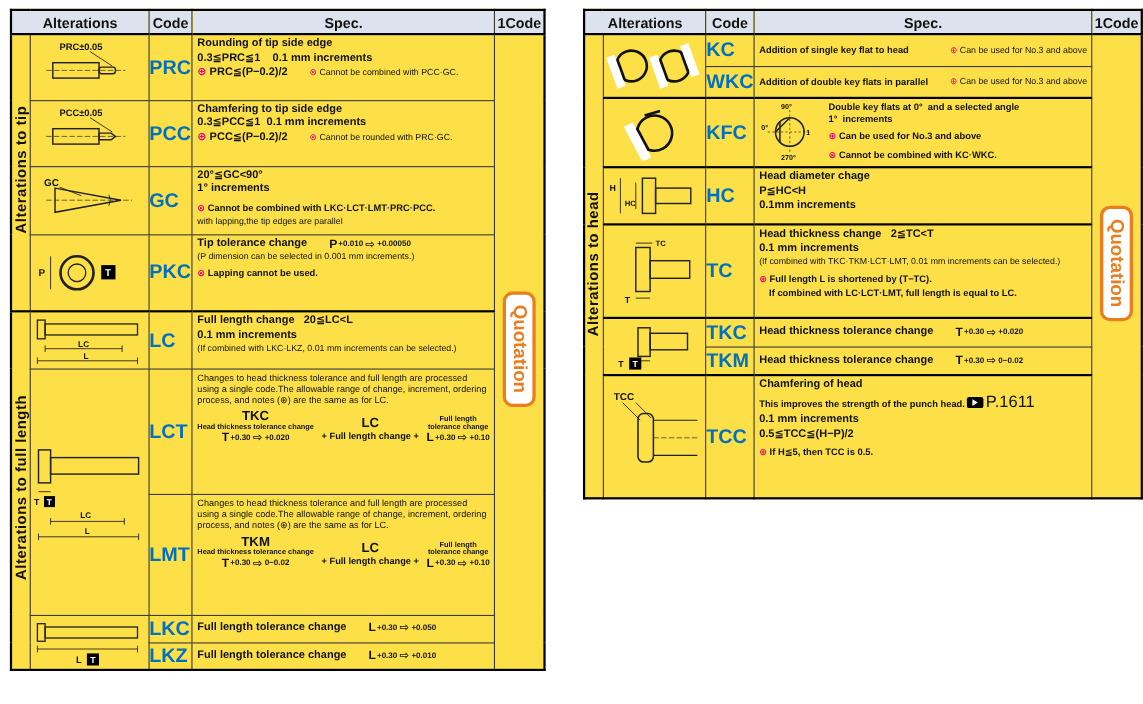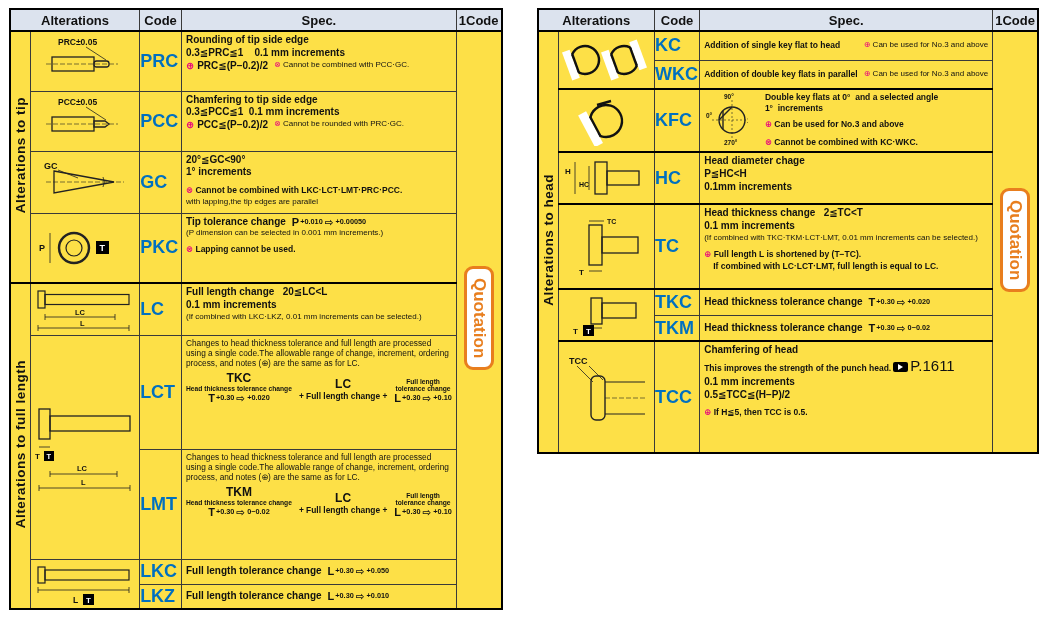--- a/index.html
+++ b/index.html
@@ -26,21 +26,21 @@
          color:#e87e1e;border:3px solid #e87e1e;border-radius:9px;padding:9px 2px;background:#fff}
   td.speccell{padding:2px 4px}
   td.mid{vertical-align:middle}
   .ln{font-size:10px;line-height:1.28;font-weight:bold}
   .sm{font-size:8.5px;line-height:1.25;font-weight:bold}
   .xs{font-size:8px;line-height:1.25;font-weight:normal}
   .para{font-size:8.3px;line-height:1.25;font-weight:normal}
   .indent{margin-left:9px}
   .pink{display:inline-block}
   .pink::first-letter{color:#e6007e}
-  .row2{display:flex;gap:6px;white-space:nowrap}
+  .row2{display:flex;gap:20px;align-items:center;white-space:nowrap}
   .between{justify-content:space-between}
   .tol{display:inline-flex;align-items:center;font-weight:bold;font-size:11px;gap:1px;white-space:nowrap}
   .tbase{font-size:11px;font-weight:bold}
   .frac{display:inline-flex;flex-direction:row;font-size:7.3px;line-height:1.15;text-align:left;font-weight:bold}
   .arrow{font-size:10.5px;font-weight:bold;margin:0 1px}
   .formula{display:flex;align-items:flex-end;gap:7px;margin-top:3px}
   .fcol{display:flex;flex-direction:column;align-items:center}
   .fcode{font-weight:bold;font-size:12px;text-align:center;line-height:1.1}
   .fsub{font-size:6.7px;font-weight:bold;white-space:nowrap}
   .fmid{font-size:8.4px;font-weight:bold;white-space:nowrap;padding-bottom:3px}

